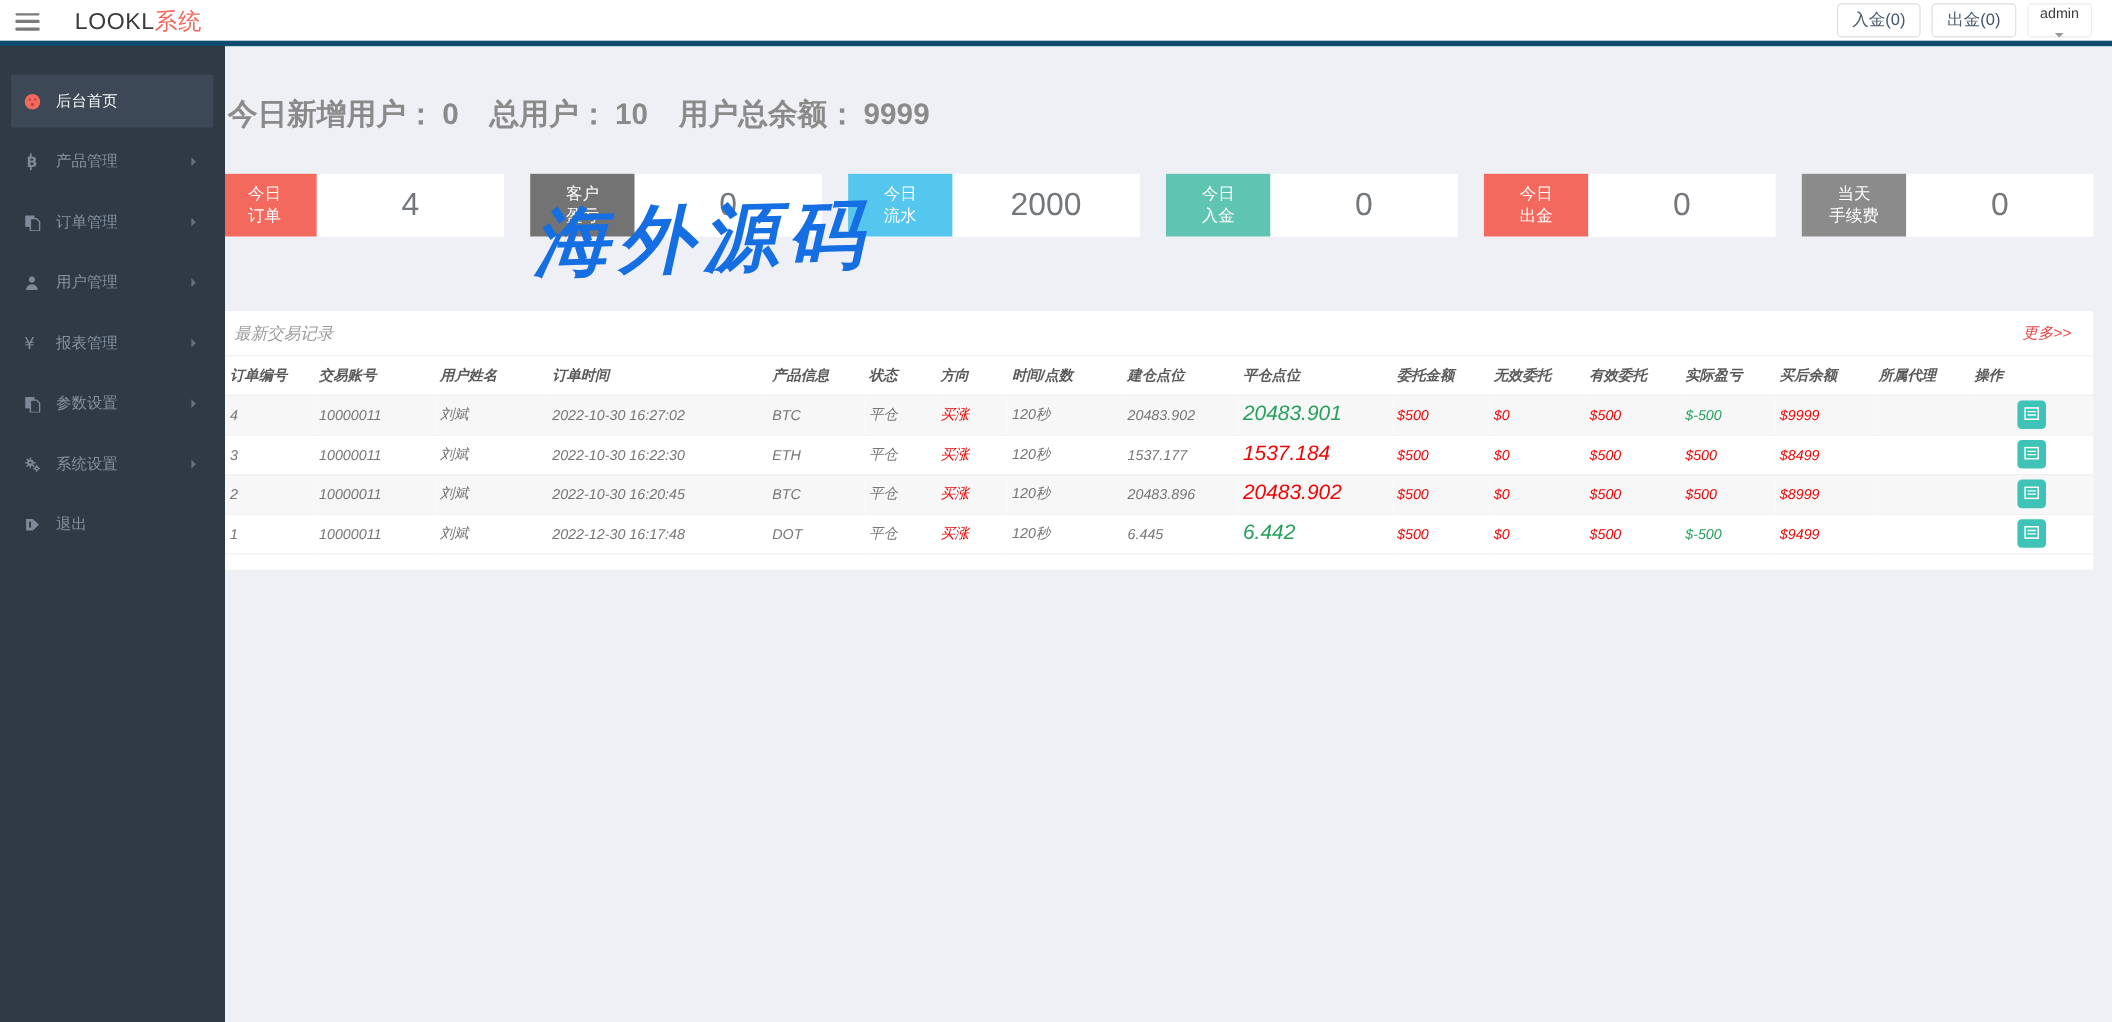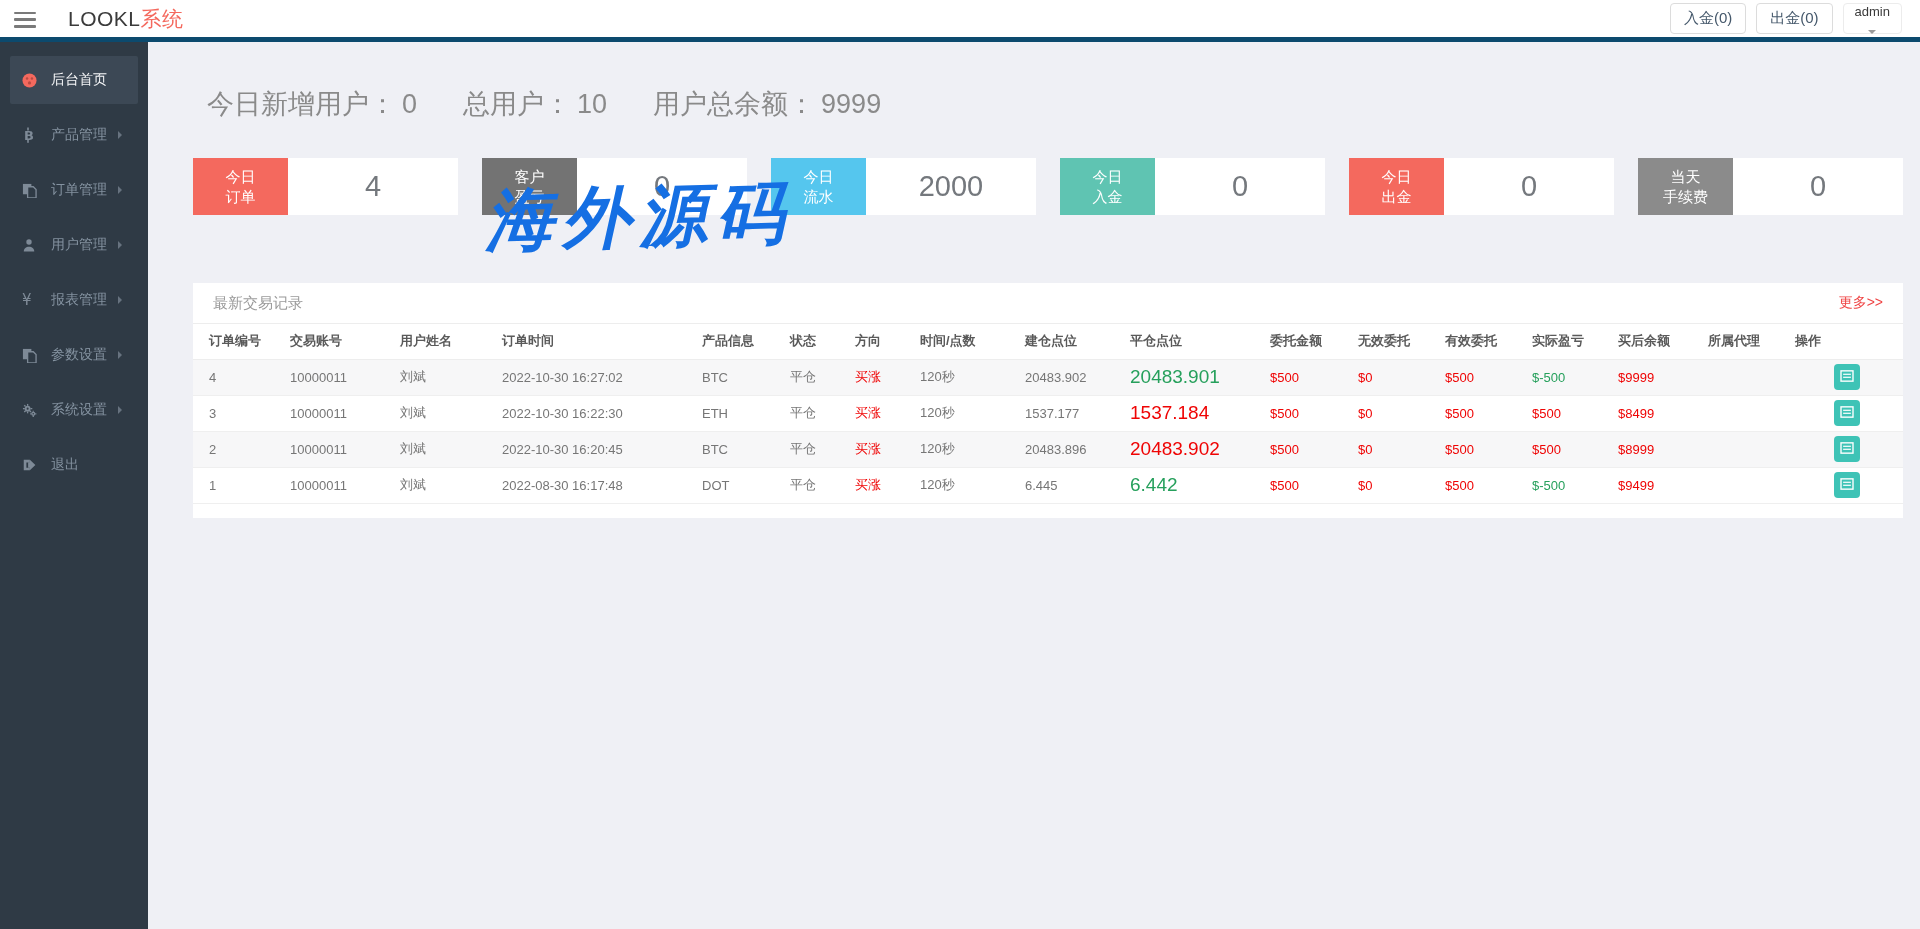--- a/index.html
+++ b/index.html
@@ -11,43 +11,43 @@
   .hamburger { width:22px; height:16px; display:flex; flex-direction:column; justify-content:space-between; cursor:pointer; margin-top:2px; }
   .hamburger span { display:block; height:2.5px; background:#7a7a7a; border-radius:1px; }
   .logo { font-size:21px; color:#3b3b3b; letter-spacing:.5px; margin-left:16px; }
   .logo .accent { color:#f4695e; }
   .topbar-right { margin-left:auto; display:flex; align-items:center; gap:10px; }
   .tb-btn { height:31px; padding:0 13px; font-size:15px; color:#45586b; background:#fff; border:1px solid #dcdcdc; border-radius:4px; cursor:pointer; font-family:inherit; }
   .admin-box { height:31px; padding:0 11px; font-size:13px; color:#3a3a3a; border:1px solid #ececec; border-radius:4px; display:flex; align-items:center; gap:7px; cursor:pointer; background:#fff;flex-direction:column; }
   .caret-down { width:0; height:0; border:4px solid transparent; border-top-color:#9a9a9a; margin-top:4px; }
 
   
-  .sidebar { position:fixed; top:42px; left:0; bottom:0; width:148px; background:#2f3a45; padding-top:14px; z-index:10; }
+  .sidebar { position:fixed; top:42px; left:0; bottom:0; width:204px; background:#2f3a45; padding-top:26px; z-index:10; }
   .side-item { height:48px; margin:0 10px 7px; display:flex; align-items:center; padding:0 12px; color:#8492a0; font-size:14px; cursor:pointer; border-radius:2px; }
   .side-item.active { background:#3c4855; color:#f5f6f8; }
   .side-icon { width:24px; display:flex; align-items:center; }
   .side-icon .glyph { font-size:15px; color:#7e8a97; font-family:"DejaVu Sans",sans-serif; }
   .side-label { flex:1; margin-left:5px; }
   .side-arrow { width:0; height:0; border:4px solid transparent; border-left-color:#67727f; margin-left:auto; }
 
   
   .main { margin-left:180px; padding:0 17px 0 13px; position:relative; }
-  .summary { display:flex; gap:46px; padding:44px 14px 0; color:#8a8a8a; font-size:27px; font-weight:400; }
+  .summary { display:flex; gap:28px; padding:44px 14px 0; color:#8a8a8a; font-size:27px; font-weight:700; }
   .summary-item { display:flex; align-items:baseline; }
   .summary-value { margin-left:6px; }
 
   .cards { display:flex; gap:24px; margin-top:36px; }
   .stat-card { flex:1; height:57px; display:flex; background:#fff; }
   .stat-label { width:95px; color:#fff; font-size:15px; display:flex; flex-direction:column; justify-content:center; align-items:center; line-height:1.3; text-align:center; }
   .stat-value { flex:1; display:flex; align-items:center; justify-content:center; font-size:29px; color:#74787d; font-weight:300; background:#fff; }
 
   .watermark { position:absolute; left:485px; top:172px; font-family:"DejaVu Serif",serif; font-style:italic; font-weight:700; font-size:68px; color:#156fe3; letter-spacing:9px; transform:rotate(-1.5deg); z-index:40; pointer-events:none; white-space:nowrap; }
 
   
-  .panel { background:#fff; margin-top:68px; padding-bottom:14px; }
+  .panel { background:#fff; margin-top:68px; padding-bottom:14px;font-style:italic; }
   .panel-head { height:41px; border-bottom:1px solid #ededed; display:flex; align-items:center; justify-content:space-between; padding:0 20px; }
   .panel-title { color:#9a9a9a; font-size:15px; }
   .more-link { color:#ef4444; font-size:14px; text-decoration:none; cursor:pointer; }
 
   table { width:100%; border-collapse:collapse; table-layout:fixed; }
   th { text-align:left; font-weight:700; color:#5a5a5a; font-size:13px; height:35px; padding:0 4px; border-bottom:1px solid #ededed; white-space:nowrap; }
   td { color:#767676; font-size:13px; height:36px; padding:0 4px; border-bottom:1px solid #efefef; white-space:nowrap; overflow:hidden; }
   th:first-child, td:first-child { padding-left:16px; }
   tr.striped td { background:#f7f7f8; }
   td.red, .red { color:#ef0404; }
@@ -359,21 +359,21 @@
                     <rect x="1" y="1" width="14" height="12" fill="none" stroke="#fff" stroke-width="1.6"></rect>
                     <line x1="3.5" y1="5" x2="12.5" y2="5" stroke="#fff" stroke-width="1.4"></line>
                     <line x1="3.5" y1="8.5" x2="12.5" y2="8.5" stroke="#fff" stroke-width="1.4"></line>
                   </svg></span>
               </button></td>
           </tr>
           <tr class="">
             <td>1</td>
             <td>10000011</td>
             <td>刘斌</td>
-            <td>2022-08-30 16:17:48</td>
+            <td>2022-12-30 16:17:48</td>
             <td>DOT</td>
             <td>平仓</td>
             <td class="red">买涨</td>
             <td>120秒</td>
             <td>6.445</td>
             <td class="big green">6.442</td>
             <td class="red">$500</td>
             <td class="red">$0</td>
             <td class="red">$500</td>
             <td class="green">$-500</td>

